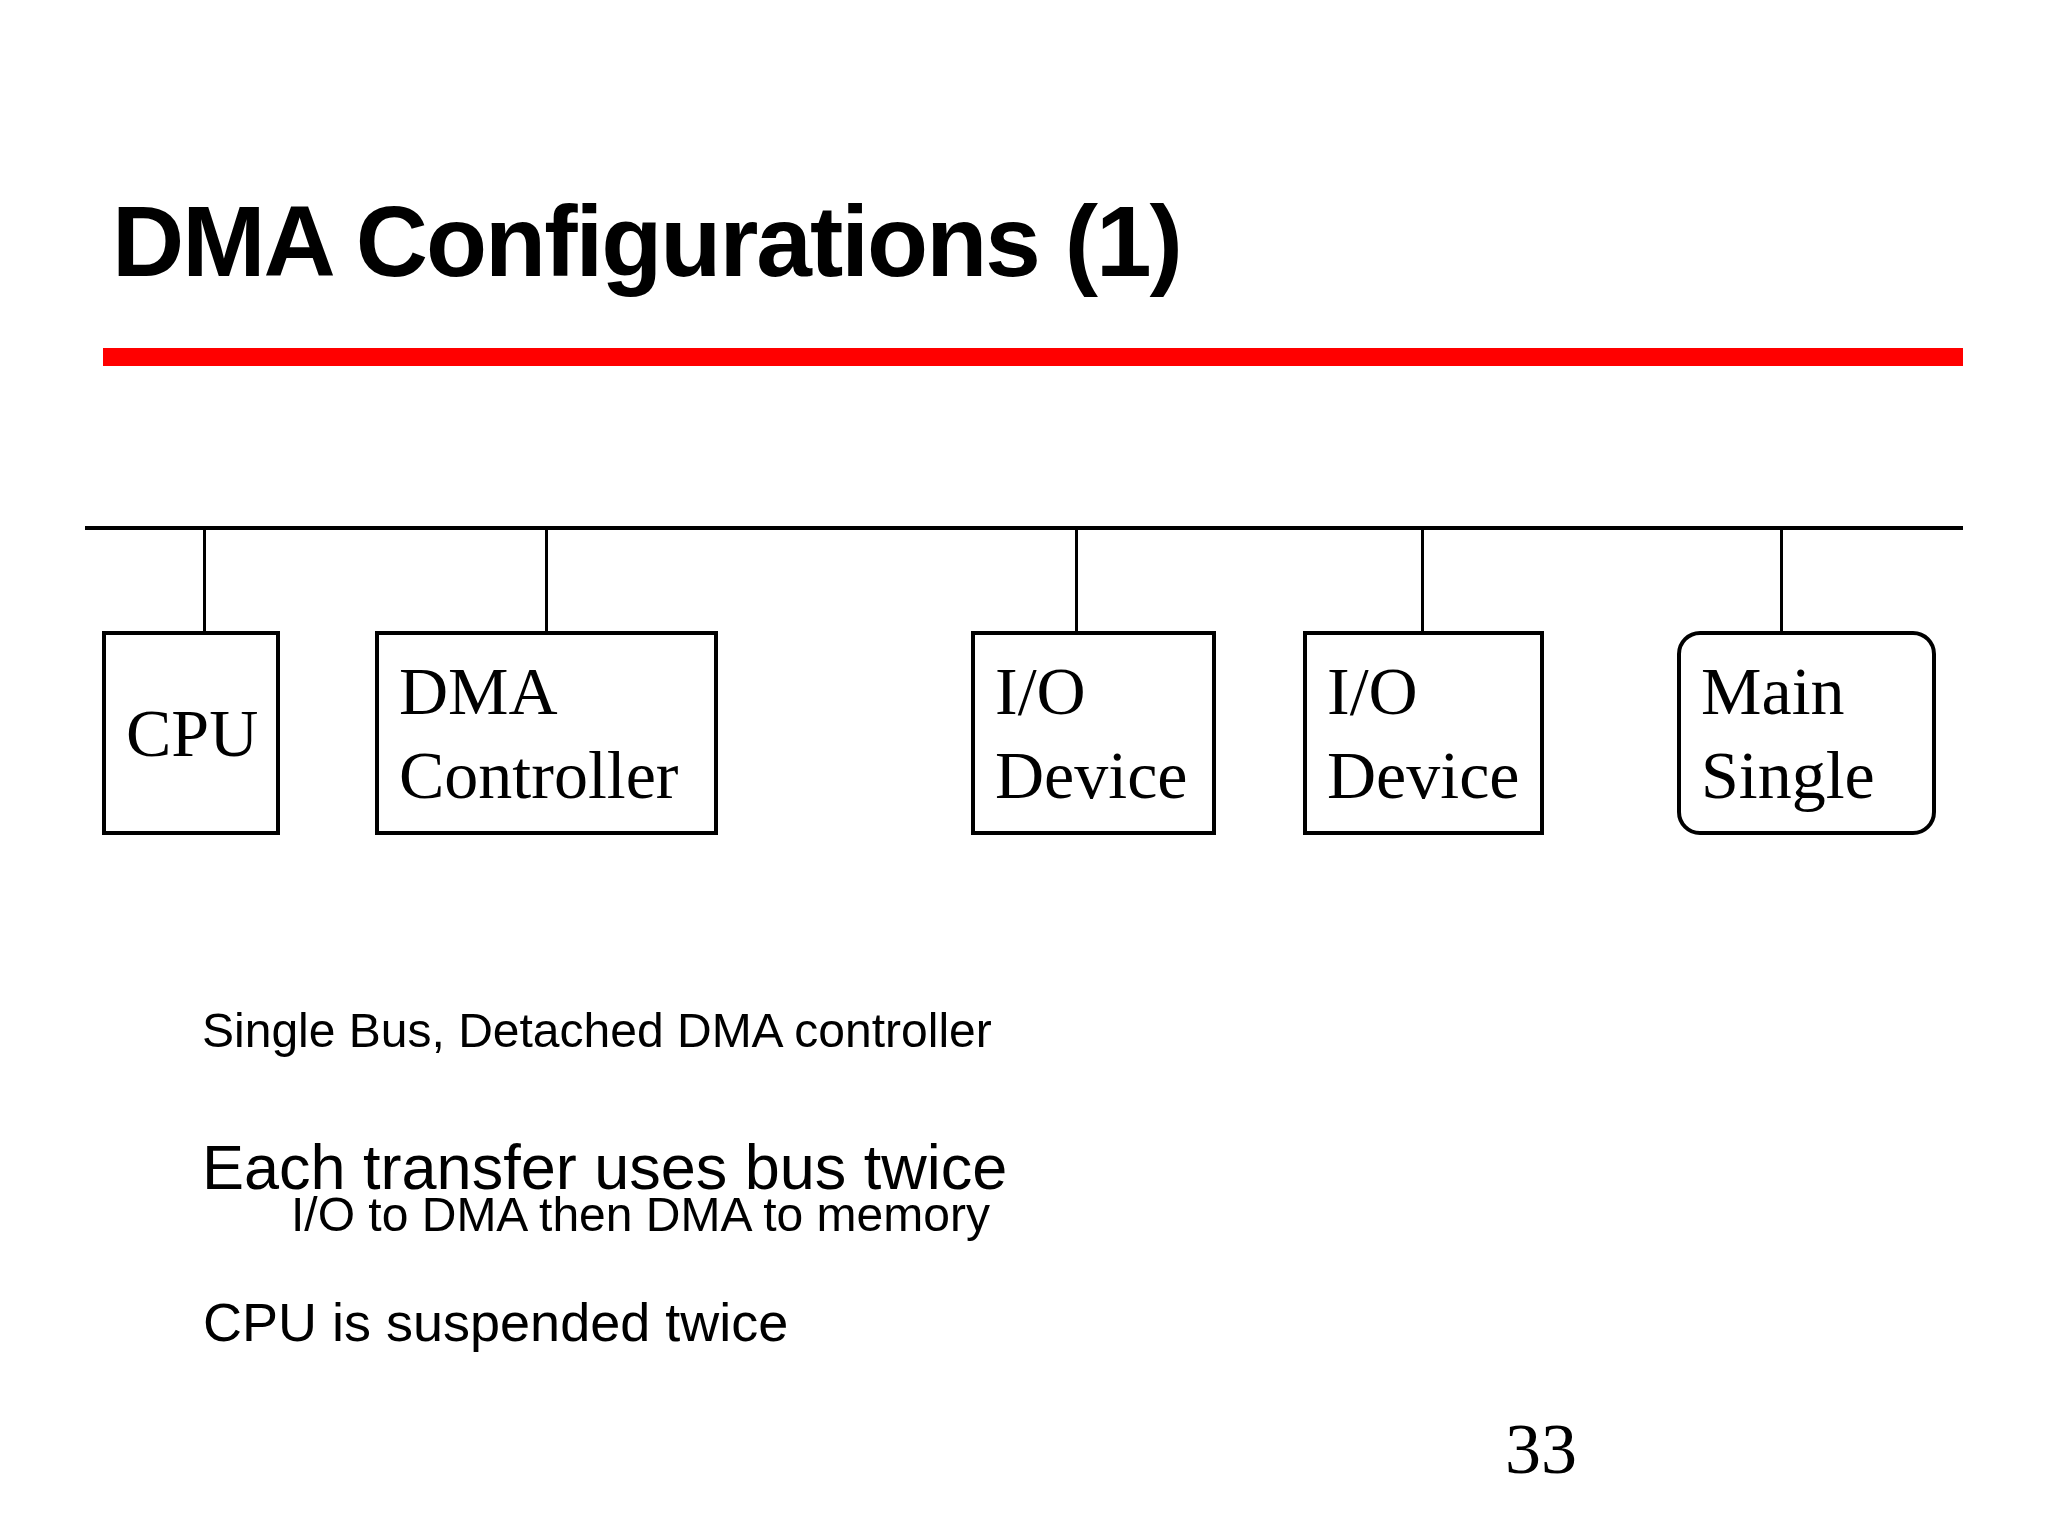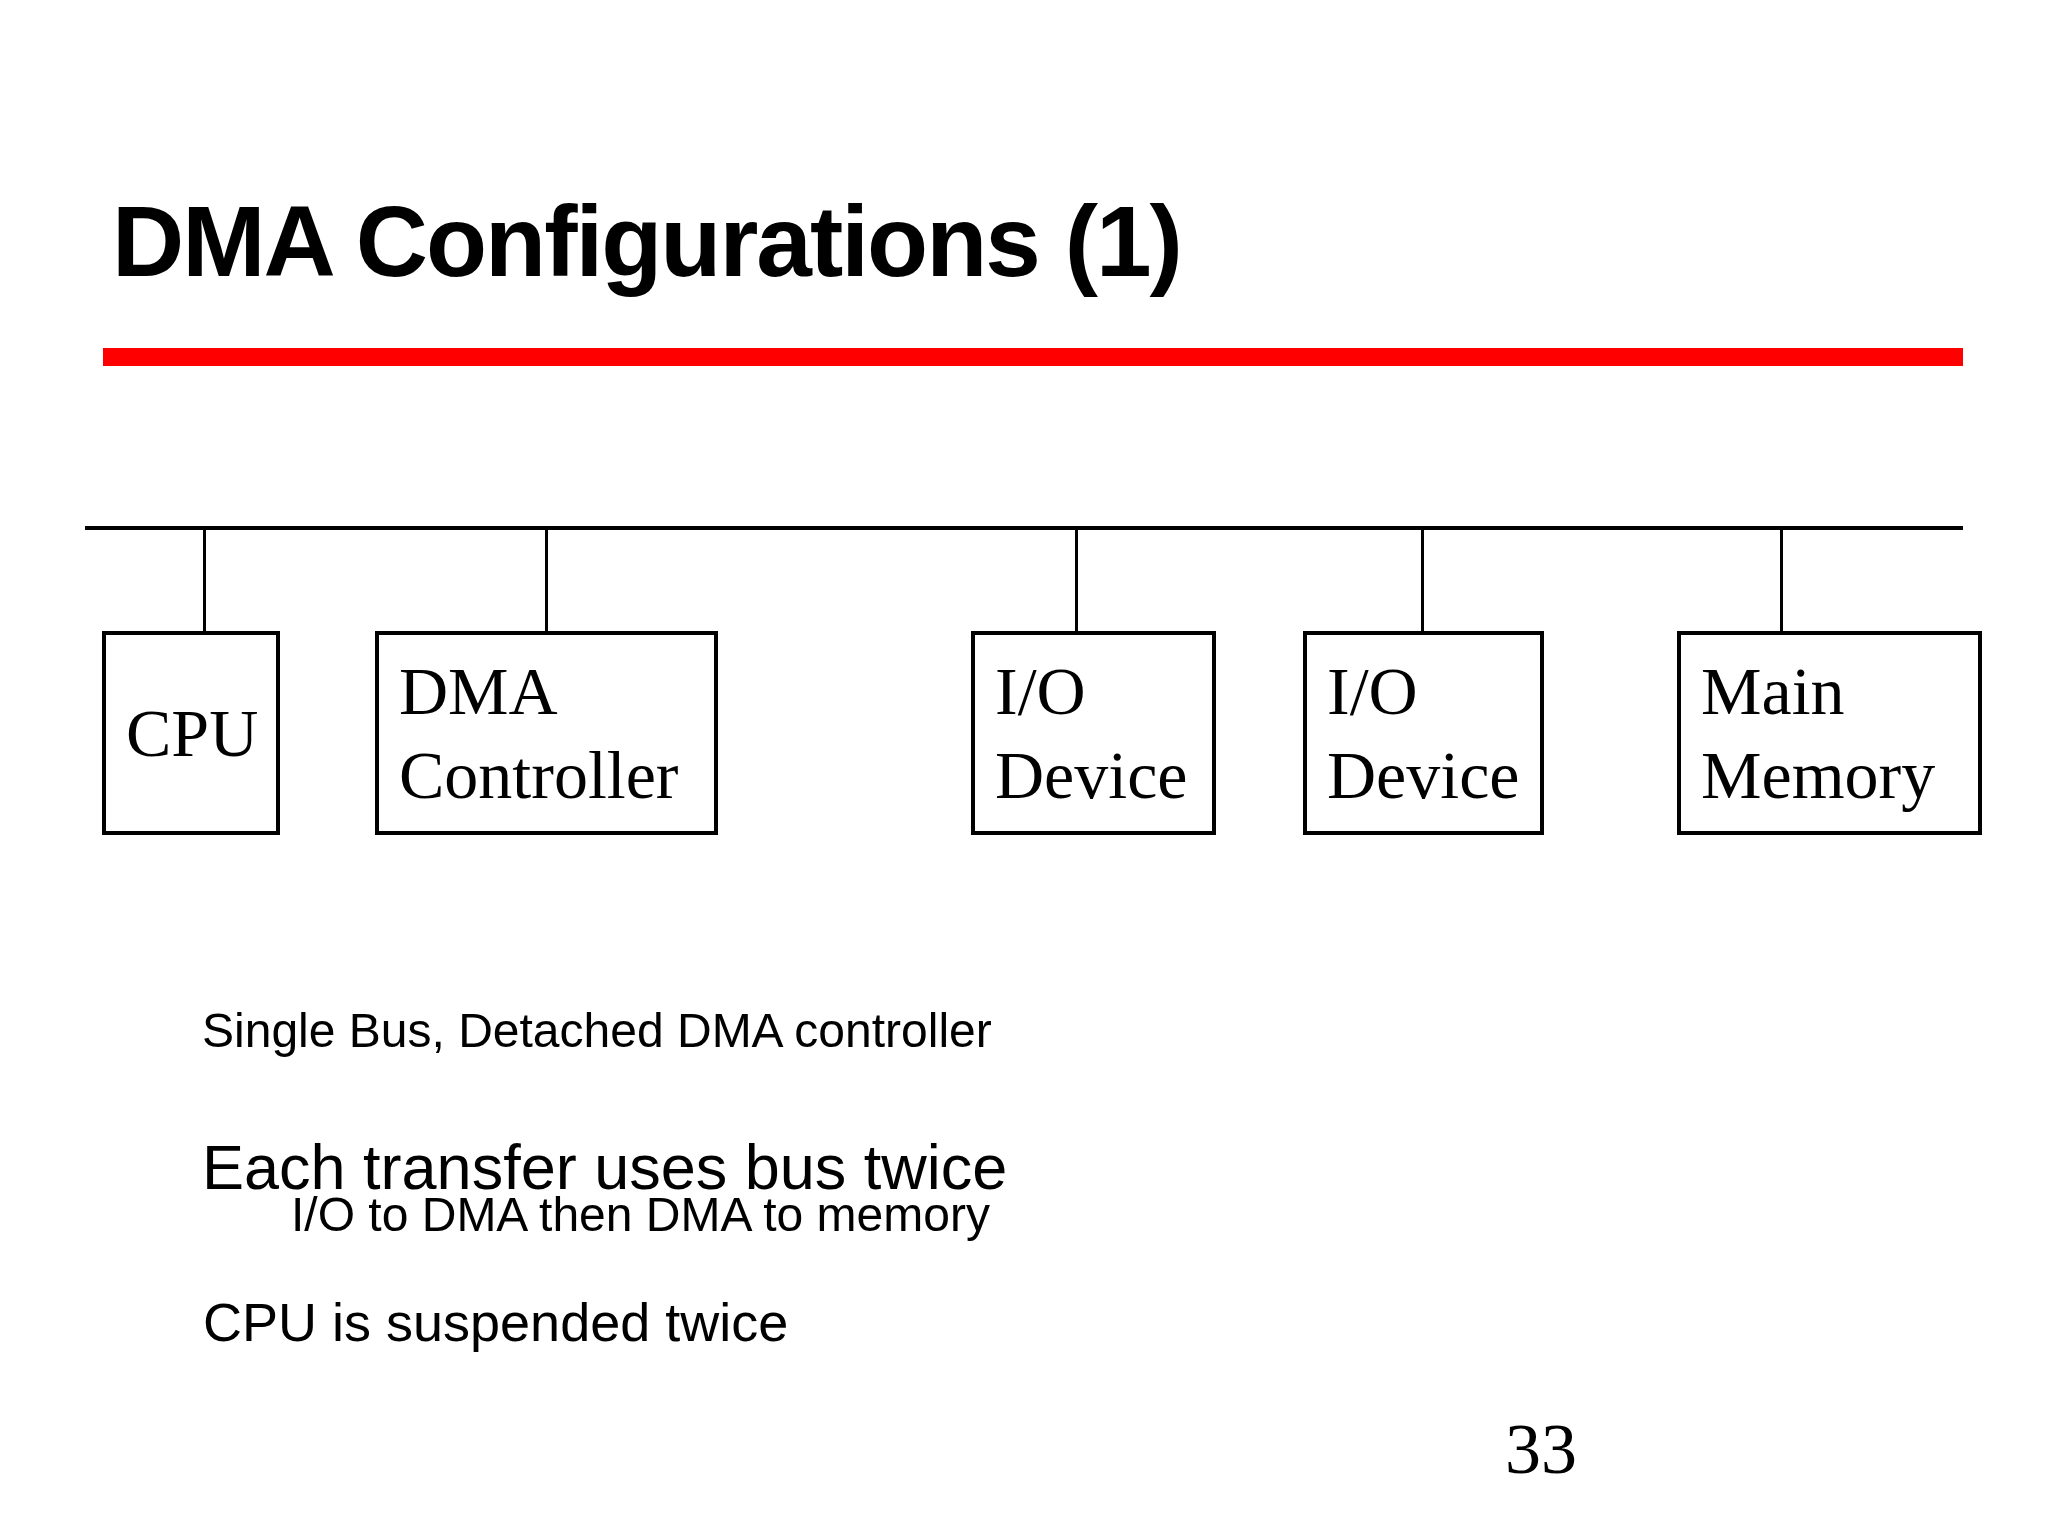--- a/index.html
+++ b/index.html
@@ -78,21 +78,21 @@
     font-family: "Liberation Serif", serif;
     font-size: 68px;
     line-height: 84px;
     color: #000000;
     white-space: nowrap;
   }
   .dbox.b-cpu { left: 102px;  width: 178px; }
   .dbox.b-dma { left: 375px;  width: 343px; }
   .dbox.b-io1 { left: 971px;  width: 245px; }
   .dbox.b-io2 { left: 1303px; width: 241px; }
-  .dbox.b-mem { left: 1677px; width: 305px; }
+  .dbox.b-mem { left: 1677px; width: 259px; border-radius: 23px; }
 
   
   .note {
     position: absolute;
     font-family: "Liberation Sans", sans-serif;
     color: #000000;
     white-space: nowrap;
   }
   .note.n1 { left: 202px; top: 1003px; font-size: 48px; }
   .note.n2 { left: 202px; top: 1091px; font-size: 63px; margin-top: 40px; }
@@ -140,21 +140,21 @@
     <span>Device</span>
   </div>
 
   <div class="dbox b-io2">
     <span>I/O</span>
     <span>Device</span>
   </div>
 
   <div class="dbox b-mem">
     <span>Main</span>
-    <span>Memory</span>
+    <span>Single</span>
   </div>
 
   <div class="note n1">Single Bus, Detached DMA controller</div>
   <div class="note n2">Each transfer uses bus twice</div>
   <div class="note n3">I/O to DMA then DMA to memory</div>
   <div class="note n4">CPU is suspended twice</div>
 
   <div class="page-number">33</div>
 
 </div>

